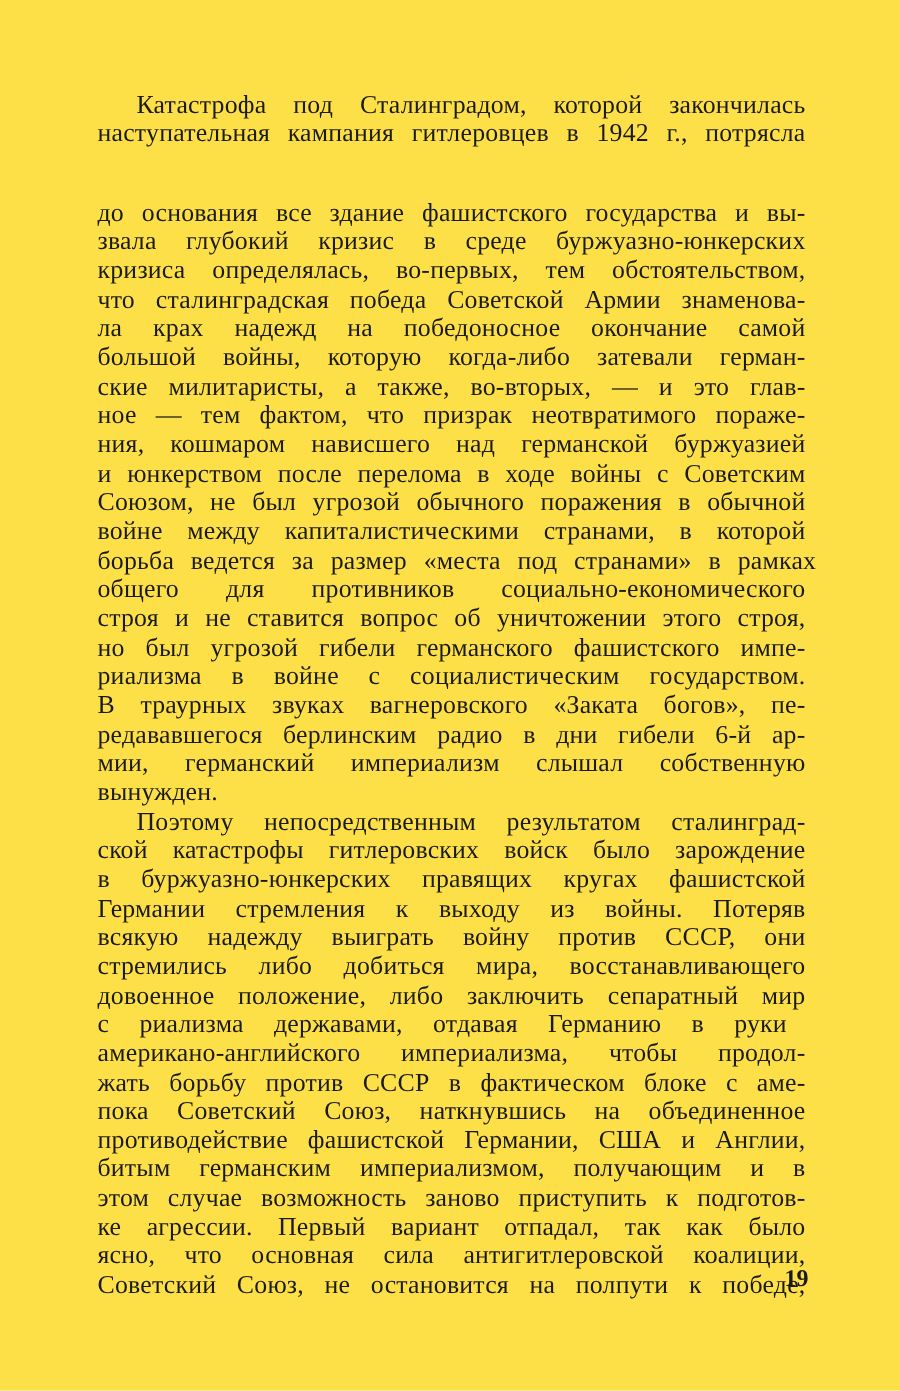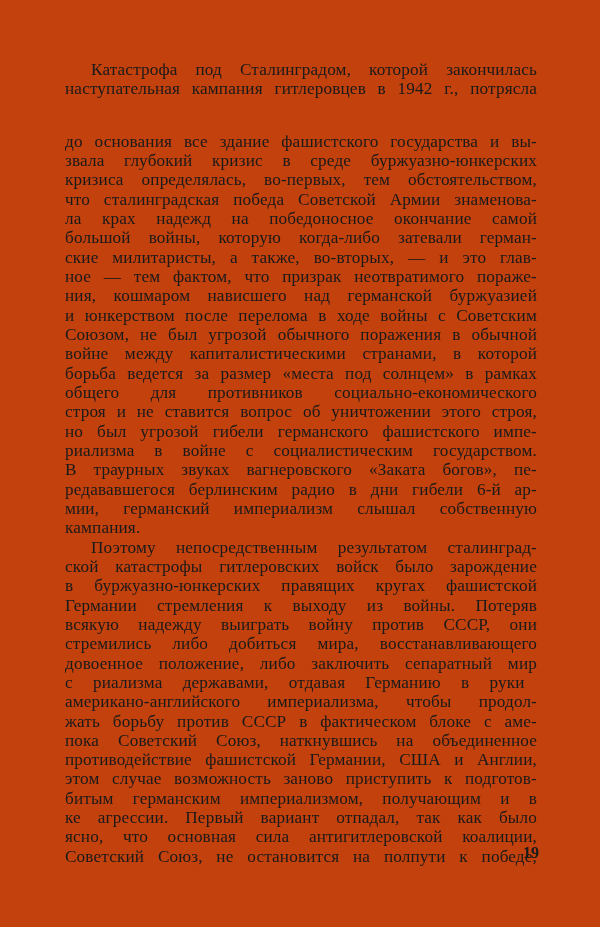--- a/index.html
+++ b/index.html
@@ -13,21 +13,21 @@
       position: relative;
       overflow: hidden;
       color: #1a1a1a;
       font-family: "Liberation Serif", "DejaVu Serif", serif;
     }
     .page {
       position: absolute;
       left: 0; top: 0;
       width: 600px;
       height: 927px;
-      background: #c2410c;
+      background: #fde047;
       text-decoration: underline;
     }
     .text-block {
       position: absolute;
       left: 65px;
       top: 60px;
       width: 472px;
     }
     .line {
       display: block;
@@ -71,43 +71,43 @@
     <span class="line" style="word-spacing: 13.4453px; text-align-last: left;">кризиса определялась, во-первых, тем обстоятельством,</span>
     <span class="line" style="word-spacing: 9.44688px; text-align-last: left;">что сталинградская победа Советской Армии знаменова-</span>
     <span class="line" style="word-spacing: 16.0781px; text-align-last: left;">ла крах надежд на победоносное окончание самой</span>
     <span class="line" style="word-spacing: 13.5938px; text-align-last: left;">большой войны, которую когда-либо затевали герман-</span>
     <span class="line" style="word-spacing: 9.43945px; text-align-last: left;">ские милитаристы, а также, во-вторых, — и это глав-</span>
     <span class="line" style="word-spacing: 8.27679px; text-align-last: left;">ное — тем фактом, что призрак неотвратимого пораже-</span>
     <span class="line" style="word-spacing: 12.8969px; text-align-last: left;">ния, кошмаром нависшего над германской буржуазией</span>
     <span class="line" style="word-spacing: 5.95703px; text-align-last: left;">и юнкерством после перелома в ходе войны с Советским</span>
     <span class="line" style="word-spacing: 6.49554px; text-align-last: left;">Союзом, не был угрозой обычного поражения в обычной</span>
     <span class="line" style="word-spacing: 12.0437px; text-align-last: left;">войне между капиталистическими странами, в которой</span>
-    <span class="line" style="word-spacing: 6.75586px; text-align-last: left;">борьба ведется за размер «места под солнцем» в рамках</span>
+    <span class="line" style="word-spacing: 6.75586px; text-align-last: left;">борьба ведется за размер «места под странами» в рамках</span>
     <span class="line" style="word-spacing: 26.8854px; text-align-last: left;">общего для противников социально-економического</span>
     <span class="line" style="word-spacing: 6.32812px; text-align-last: left;">строя и не ставится вопрос об уничтожении этого строя,</span>
     <span class="line" style="word-spacing: 9.50781px; text-align-last: left;">но был угрозой гибели германского фашистского импе-</span>
     <span class="line" style="word-spacing: 15.4313px; text-align-last: left;">риализма в войне с социалистическим государством.</span>
     <span class="line" style="word-spacing: 12.5339px; text-align-last: left;">В траурных звуках вагнеровского «Заката богов», пе-</span>
     <span class="line" style="word-spacing: 9.29018px; text-align-last: left;">редававшегося берлинским радио в дни гибели 6-й ар-</span>
     <span class="line" style="word-spacing: 19.75px; text-align-last: left;">мии, германский империализм слышал собственную</span>
-    <span class="line last">кампания.</span>
+    <span class="line last">вынужден.</span>
 
     <span class="line indent" style="word-spacing: 15.8802px; text-align-last: left;">Поэтому непосредственным результатом сталинград-</span>
     <span class="line" style="word-spacing: 12.2156px; text-align-last: left;">ской катастрофы гитлеровских войск было зарождение</span>
     <span class="line" style="word-spacing: 16.4531px; text-align-last: left;">в буржуазно-юнкерских правящих кругах фашистской</span>
     <span class="line" style="word-spacing: 15.8411px; text-align-last: left;">Германии стремления к выходу из войны. Потеряв</span>
     <span class="line" style="word-spacing: 14.8542px; text-align-last: left;">всякую надежду выиграть войну против СССР, они</span>
     <span class="line" style="word-spacing: 16.5352px; text-align-last: left;">стремились либо добиться мира, восстанавливающего</span>
     <span class="line" style="word-spacing: 11.2937px; text-align-last: left;">довоенное положение, либо заключить сепаратный мир</span>
     <span class="line" style="word-spacing: 15.7422px; text-align-last: left;">с риализма державами, отдавая Германию в руки</span>
     <span class="line" style="word-spacing: 22.7031px; text-align-last: left;">американо-английского империализма, чтобы продол-</span>
     <span class="line" style="word-spacing: 8.39258px; text-align-last: left;">жать борьбу против СССР в фактическом блоке с аме-</span>
     <span class="line" style="word-spacing: 14.4688px; text-align-last: left;">пока Советский Союз, наткнувшись на объединенное</span>
     <span class="line" style="word-spacing: 8.92188px; text-align-last: left;">противодействие фашистской Германии, США и Англии,</span>
+    <span class="line" style="word-spacing: 14.7438px; text-align-last: left;">битым германским империализмом, получающим и в</span>
     <span class="line" style="word-spacing: 8.0599px; text-align-last: left;">этом случае возможность заново приступить к подготов-</span>
-    <span class="line" style="word-spacing: 14.7438px; text-align-last: left;">битым германским империализмом, получающим и в</span>
     <span class="line" style="word-spacing: 12.4643px; text-align-last: left;">ке агрессии. Первый вариант отпадал, так как было</span>
     <span class="line" style="word-spacing: 15.1719px; text-align-last: left;">ясно, что основная сила антигитлеровской коалиции,</span>
     <span class="line" style="word-spacing: 9.29911px; text-align-last: left;">Советский Союз, не остановится на полпути к победе,</span>
   </div>
 
   <div class="page-number">19</div>
 </div>
 
 </body></html>

